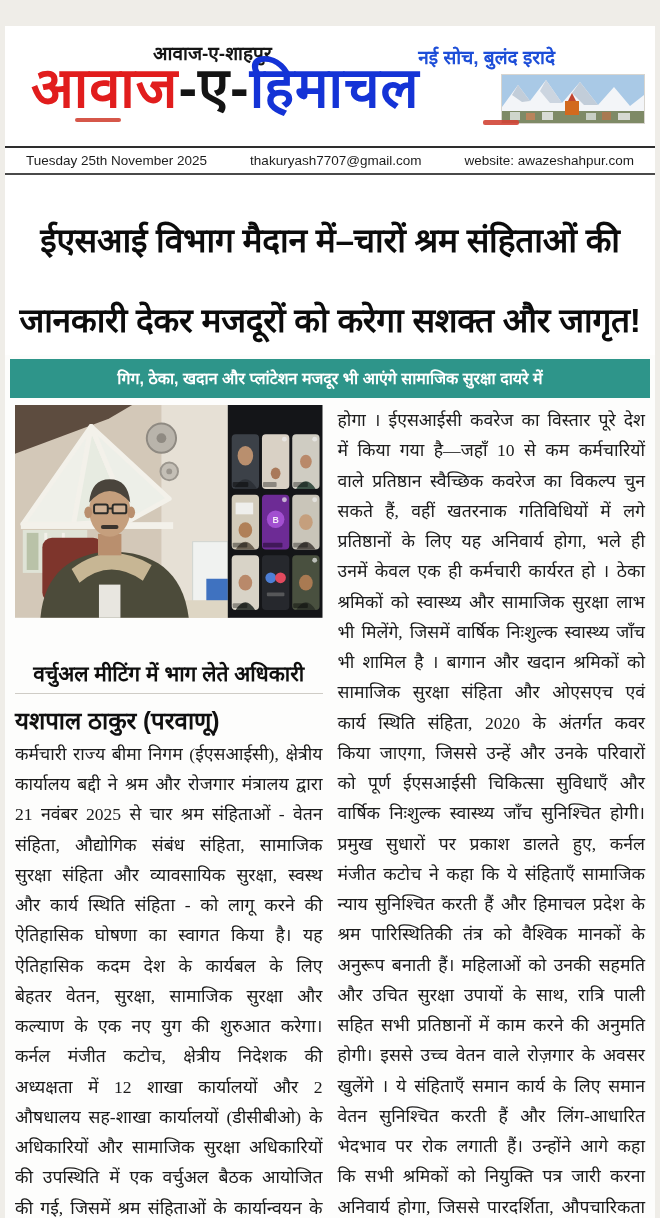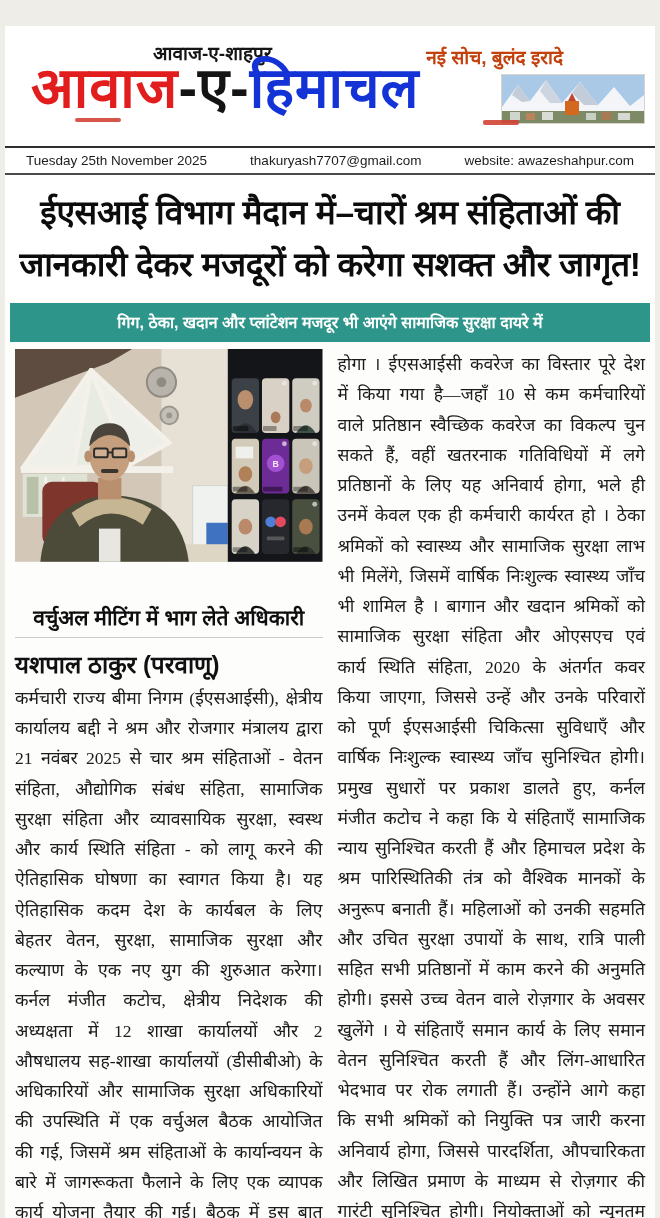--- a/index.html
+++ b/index.html
@@ -3,38 +3,38 @@
 <meta charset="utf-8">
 <style>
   html,body{margin:0;padding:0;}
   body{background:#dedcd7;font-family:"Liberation Sans",sans-serif;}
   .page{width:660px;height:1218px;margin:0 auto;background:#efede8;overflow:hidden;position:relative;}
   .sheet{position:absolute;left:5px;right:5px;top:26px;bottom:0;background:#fdfdfc;}
 
   
   .mast{position:relative;height:120px;background:#fff;}
   .mast-small{position:absolute;left:148px;top:14px;font-size:19px;font-weight:bold;color:#151515;}
-  .mast-tagline{position:absolute;right:92px;top:18px;font-size:19px;font-weight:bold;color:#c2410c;}
+  .mast-tagline{position:absolute;right:100px;top:18px;font-size:19px;font-weight:bold;color:#1d4ed8;}
   .mast-title{position:absolute;left:26px;top:34px;font-size:56px;font-weight:bold;letter-spacing:1px;line-height:1;white-space:nowrap;}
   .mt-red{color:#e11d1d;}
   .mt-black{color:#141414;}
   .mt-blue{color:#1433d6;}
   .mast-logo{position:absolute;right:10px;top:48px;width:142px;height:48px;border:1px solid #d8d5cf;}
   .red-mark{position:absolute;background:#d24536;border-radius:2px;opacity:.9;}
   .red-mark.m1{left:70px;top:92px;width:46px;height:4px;}
   .red-mark.m2{left:478px;top:94px;width:36px;height:5px;}
 
   
   .datebar{display:flex;justify-content:space-between;align-items:center;
     border-top:2px solid #2e2e2e;border-bottom:2px solid #4a4a4a;
     padding:5px 21px;font-size:13.5px;color:#1c1c1c;background:#fff;}
 
   
   .headline{padding:12px 6px 8px;text-align:center;background:#fff;}
-  .headline div{font-size:33.5px;font-weight:bold;color:#0c0c0c;line-height:1.55;letter-spacing:-.3px;}
+  .headline div{font-size:33.5px;font-weight:bold;color:#0c0c0c;line-height:1.55;letter-spacing:-.3px;margin-top:28px;}
 
   
   .subhead{margin:4px 5px 0;background:#2e958a;color:#ffffff;text-align:center;
     font-size:16px;font-weight:bold;padding:10px 4px;line-height:1.2;}
 
   
   .cols{display:flex;gap:15px;padding:7px 10px 14px;background:#fdfdfc;}
   .col{flex:1;min-width:0;}
   .body-text{font-family:"Liberation Serif",serif;font-size:17.6px;line-height:1.72;
     color:#1b1b1b;text-align:justify;word-spacing:2px;}

